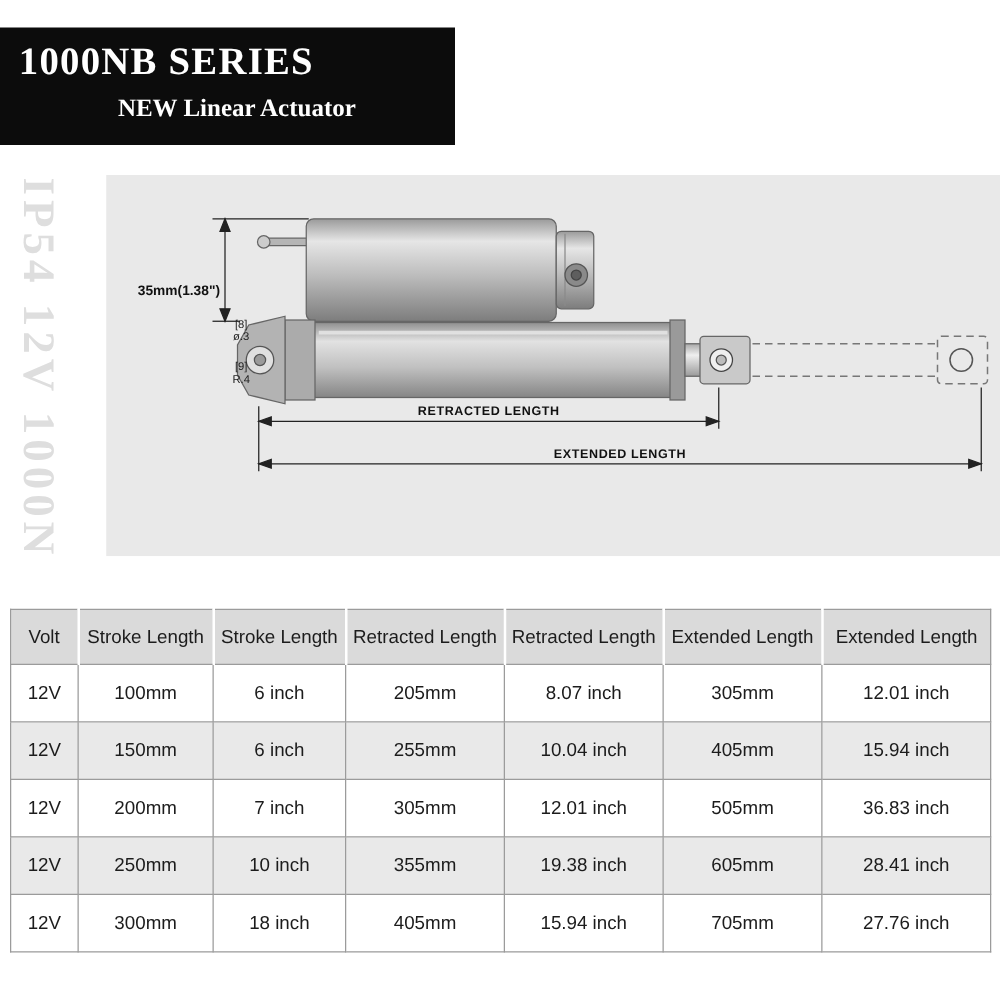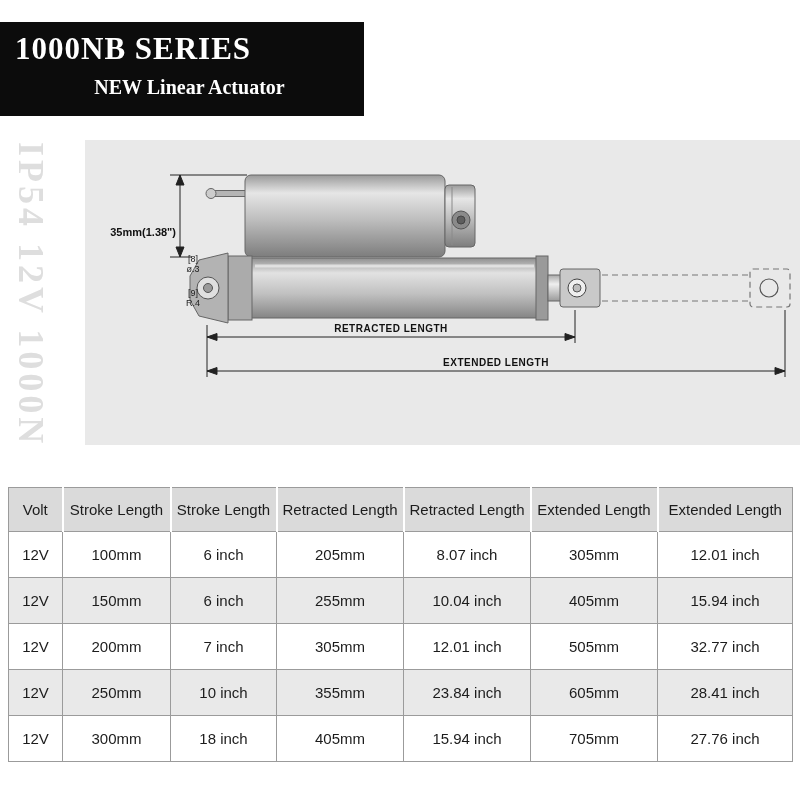--- a/index.html
+++ b/index.html
@@ -185,28 +185,28 @@
         <td>405mm</td>
         <td>15.94 inch</td>
       </tr>
       <tr>
         <td>12V</td>
         <td>200mm</td>
         <td>7 inch</td>
         <td>305mm</td>
         <td>12.01 inch</td>
         <td>505mm</td>
-        <td>32.77 inch</td>
+        <td>36.83 inch</td>
       </tr>
       <tr>
         <td>12V</td>
         <td>250mm</td>
         <td>10 inch</td>
         <td>355mm</td>
-        <td>23.84 inch</td>
+        <td>19.38 inch</td>
         <td>605mm</td>
         <td>28.41 inch</td>
       </tr>
       <tr>
         <td>12V</td>
         <td>300mm</td>
         <td>18 inch</td>
         <td>405mm</td>
         <td>15.94 inch</td>
         <td>705mm</td>

